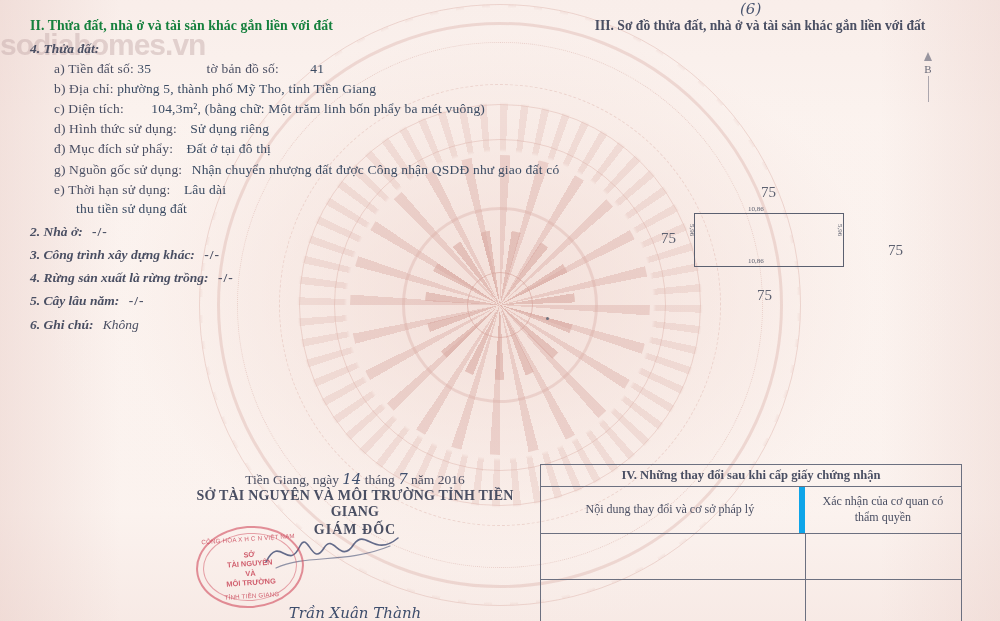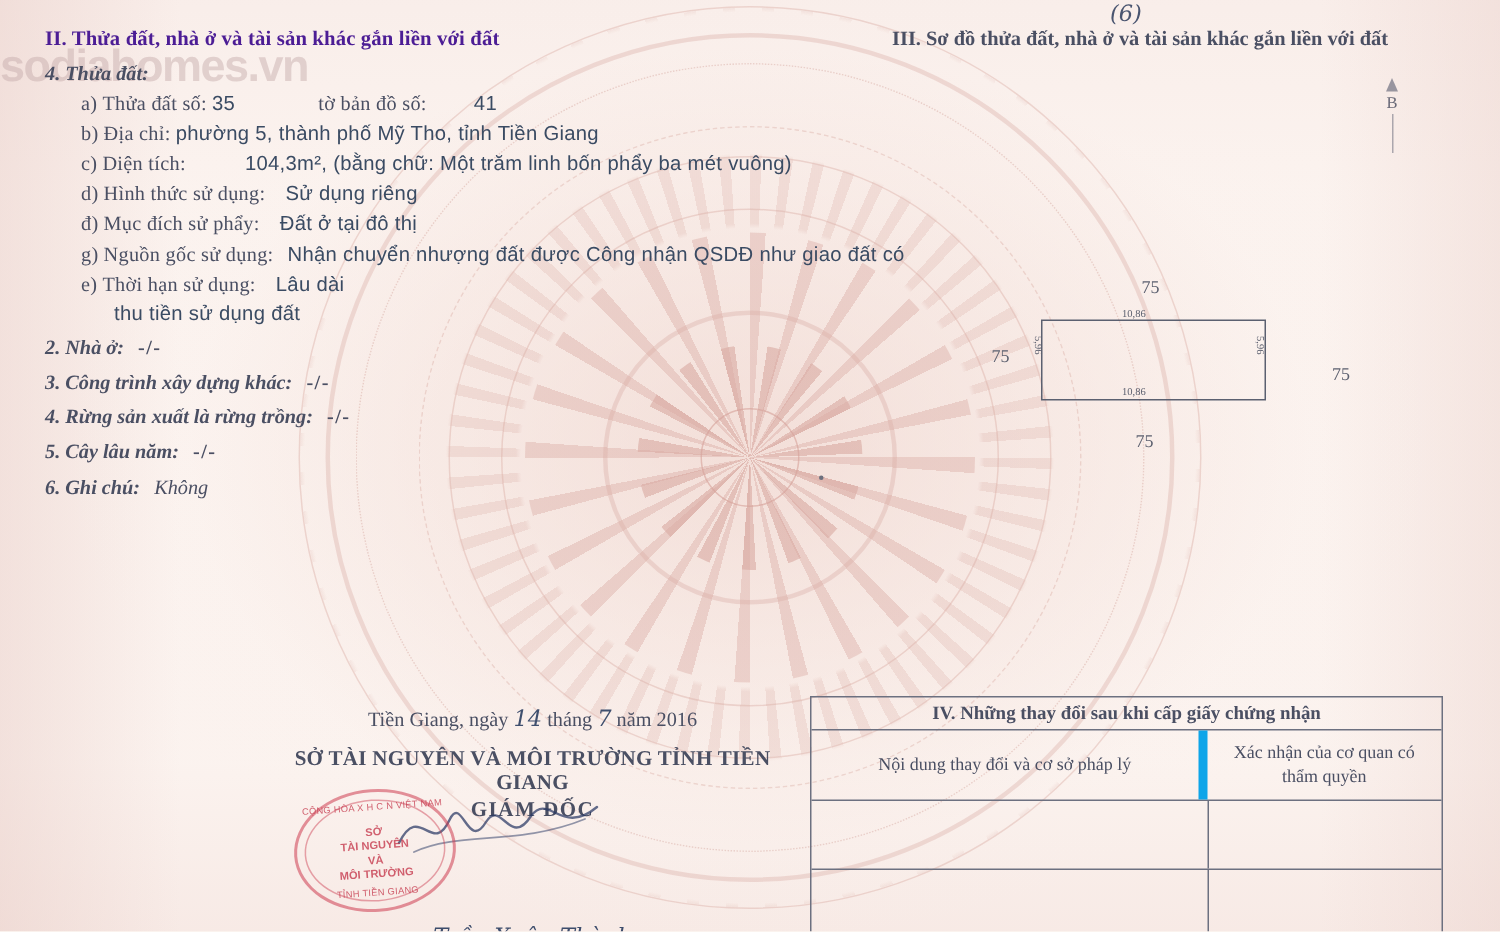--- a/index.html
+++ b/index.html
@@ -111,29 +111,29 @@
     width: 500px;
     font-size: 13.5px;
     line-height: 1.42;
   }
   .sec-head {
     font-weight: 700;
     font-size: 13.8px;
     letter-spacing: .1px;
     color: #474b5e;
   }
-  .sec-head-faded { color: #4c1d95; }
+  .sec-head-faded { color: #15803d; }
   .sub-head {
     font-style: italic;
     font-weight: 700;
     margin-top: 3px;
   }
   .ln { padding-left: 24px; position: relative; white-space: nowrap; }
   .ink {
-    font-family: Liberation Sans, sans-serif;
+    font-family: Liberation Serif, serif;
     color: #3a4b63;
   }
   .typed { letter-spacing: .2px; }
   .row-item { margin-top: 1px; }
   .item-mark {
     font-style: italic;
     font-weight: 700;
     margin-top: 4px;
   }
   .strike { font-style: normal; letter-spacing: 1px; }
@@ -178,21 +178,21 @@
   }
   .dim {
     position: absolute;
     font-size: 7px;
     color: #5d6170;
     font-family: "Liberation Serif", serif;
   }
   .dim.vert { writing-mode: vertical-rl; }
   .nb {
     position: absolute;
-    font-size: 12px;
+    font-size: 15px;
     color: #5d6170;
     text-align: center;
   }
   .map-dot {
     position: absolute;
     left: 546px; top: 317px;
     width: 3px; height: 3px;
     background: #6b6f7d;
     border-radius: 50%;
   }
@@ -219,21 +219,21 @@
   .sign-date .hw {
     font-family: "DejaVu Serif", serif;
     font-style: italic;
     font-size: 15px;
     color: #3f4f6e;
     text-align: center;
   }
   .sign-org {
     font-weight: 700;
     font-size: 14px;
-    margin-top: 11px;
+    margin-top: 0;
     letter-spacing: .2px;
   }
   .sign-role {
     font-weight: 700;
     font-size: 14px;
     margin-top: 2px;
     letter-spacing: 1px;
   }
   .sign-name {
     font-family: "DejaVu Serif", serif;
@@ -355,36 +355,36 @@
 
   <div class="watermark">sodiahomes.vn</div>
 
   <div class="left-col">
     <div class="sec-head sec-head-faded">II. Thửa đất, nhà ở và tài sản khác gắn liền với đất</div>
 
     <div class="sub-head">4. Thửa đất:</div>
 
     <div class="ln row-item">
       <span class="typed">a)</span>
-      <span class="typed">Thửa đất số:</span>
+      <span class="typed">Tiền đất số:</span>
       <span class="typed ink">35</span>
       <span class="typed" style="margin-left:52px">tờ bản đồ số:</span>
       <span class="typed ink" style="margin-left:28px">41</span>
     </div>
 
     <div class="ln row-item">
       <span class="typed">b)</span>
       <span class="typed">Địa chỉ:</span>
       <span class="typed ink">phường 5, thành phố Mỹ Tho, tỉnh Tiền Giang</span>
     </div>
 
     <div class="ln row-item">
       <span class="typed">c)</span>
       <span class="typed">Diện tích:</span>
-      <span class="typed ink" style="margin-left:36px">104,3m², (bằng chữ: Một trăm linh bốn phẩy ba mét vuông)</span>
+      <span class="typed ink" style="margin-left:24px">104,3m², (bằng chữ: Một trăm linh bốn phẩy ba mét vuông)</span>
     </div>
 
     <div class="ln row-item">
       <span class="typed">d)</span>
       <span class="typed">Hình thức sử dụng:</span>
       <span class="typed ink" style="margin-left:10px">Sử dụng riêng</span>
     </div>
 
     <div class="ln row-item">
       <span class="typed">đ)</span>

